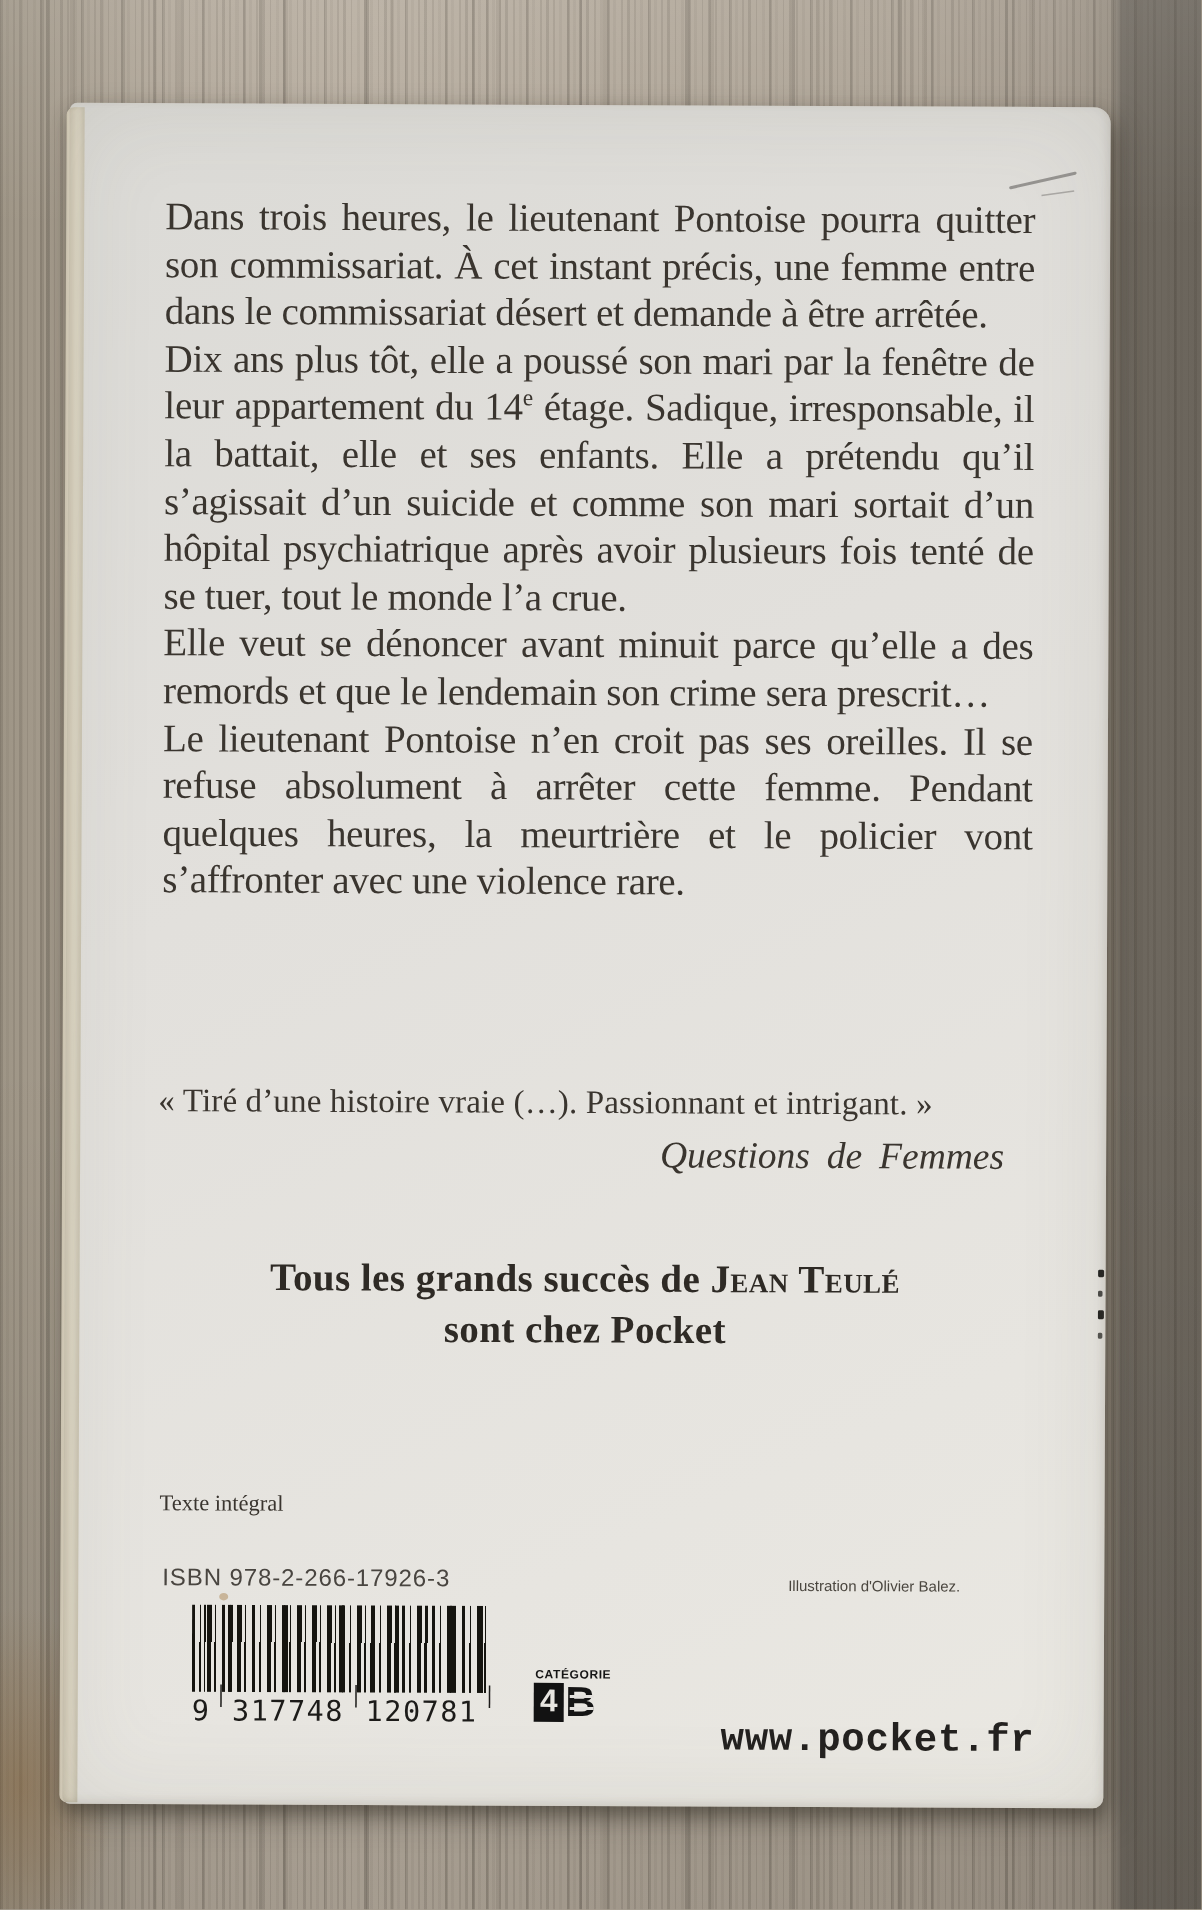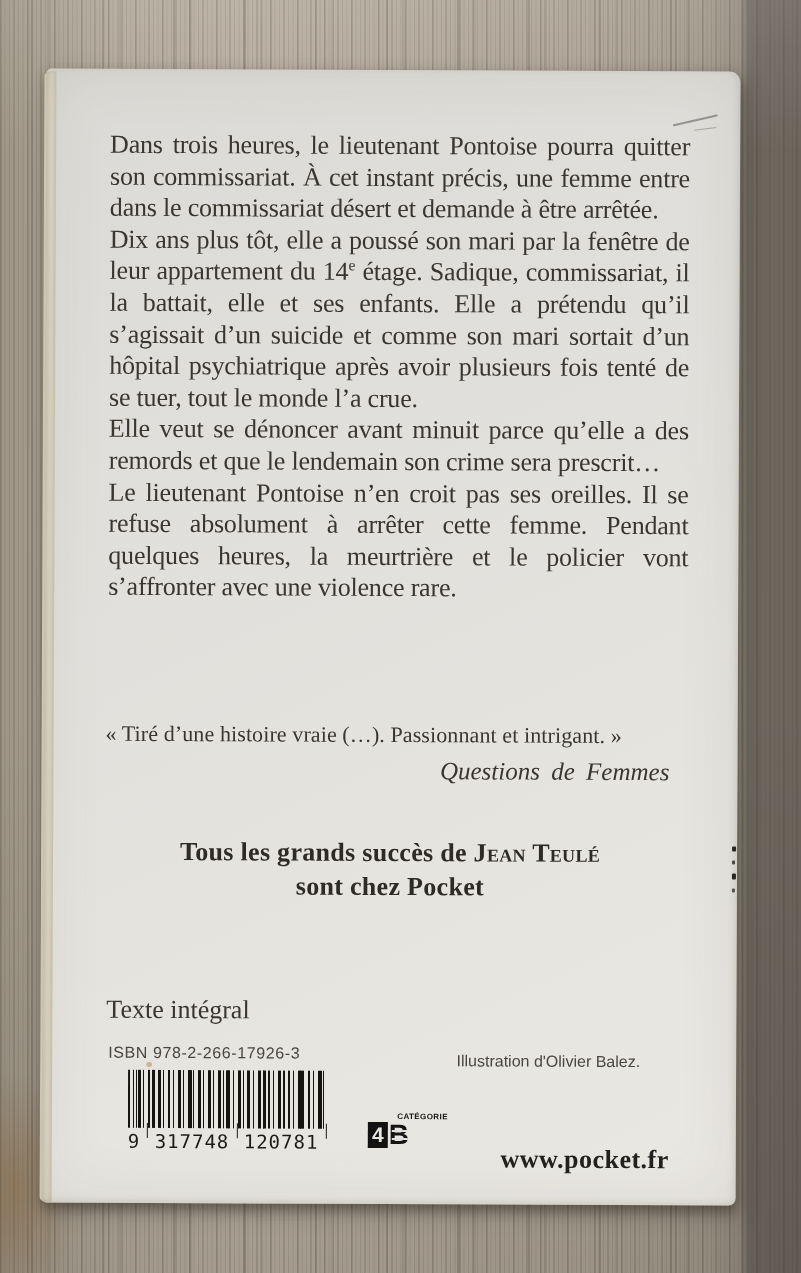--- a/index.html
+++ b/index.html
@@ -48,45 +48,45 @@
   .synopsis p{margin:0;}
   .synopsis sup{font-size:0.6em;vertical-align:super;line-height:0;}
   
   .press-quote{position:absolute;left:62px;top:652px;width:620px;font-size:22px;white-space:nowrap;letter-spacing:0.1px;}
   .press-source{position:absolute;left:64px;top:687px;width:562px;text-align:right;font-style:italic;font-size:25px;word-spacing:5px;}
   
   .promo{position:absolute;left:0;right:0;top:766px;text-align:center;font-weight:bold;
     font-size:26px;line-height:34px;color:#2e2a25;letter-spacing:0.3px;}
   .author{font-variant:small-caps;}
   
-  .edition-note{position:absolute;left:64px;top:926px;font-size:26px;}
+  .edition-note{position:absolute;left:64px;top:926px;font-size:15px;}
   .isbn{position:absolute;left:66px;top:975px;font-family:"Liberation Sans",sans-serif;
     font-size:16px;letter-spacing:0.6px;color:#494540;text-align:right;}
   .credit{position:absolute;right:96px;top:982px;font-family:"Liberation Sans",sans-serif;
-    font-size:16px;color:#4a463f;}
+    font-size:10px;color:#4a463f;}
   .barcode{position:absolute;left:86px;top:1001px;width:198px;}
   .bars{
     height:58px;
     background-image:
       repeating-linear-gradient(90deg,#15140f 0 2px,rgba(0,0,0,0) 2px 5px,#15140f 5px 6px,rgba(0,0,0,0) 6px 10px,#15140f 10px 13px,rgba(0,0,0,0) 13px 15px,#15140f 15px 16px,rgba(0,0,0,0) 16px 20px),
       repeating-linear-gradient(90deg,rgba(0,0,0,0) 0 8px,#15140f 8px 9px,rgba(0,0,0,0) 9px 24px,#15140f 24px 27px,rgba(0,0,0,0) 27px 37px);
   }
   .nums{display:flex;align-items:flex-start;margin-top:2px;gap:7px;
     font-family:"DejaVu Sans Mono",monospace;font-size:19px;color:#1c1b19;letter-spacing:1px;}
   .guard{width:2px;height:15px;background:#1c1b19;margin-top:-7px;}
-  .category{position:absolute;left:326px;top:1042px;width:80px;font-family:"Liberation Sans",sans-serif;color:#151515;text-align:right;}
+  .category{position:absolute;left:314px;top:1042px;width:80px;font-family:"Liberation Sans",sans-serif;color:#151515;}
   .cat-label{font-size:8px;letter-spacing:0.4px;font-weight:600;margin-left:1px;}
   .cat-code{display:flex;align-items:center;margin-top:1px;}
   .code4{width:20px;height:26px;background:#121212;color:#e7e5e0;font-weight:bold;font-size:21px;
     display:flex;align-items:center;justify-content:center;}
   .codeB{position:relative;font-weight:bold;font-size:28px;line-height:26px;margin-left:1px;}
   .codeB i{position:absolute;left:3px;right:1px;height:2px;background:#e2e0dc;}
   .codeB i.s1{top:8px;} .codeB i.s2{top:16px;}
-  .website{position:absolute;left:438px;top:1074px;width:210px;text-align:center;
-    font-weight:bold;font-size:26px;letter-spacing:0.5px;color:#242220;}
+  .website{position:absolute;left:438px;top:1074px;width:210px;text-align:right;
+    font-weight:bold;font-size:26px;letter-spacing:0.5px;color:#242220;font-family:Liberation Mono, monospace;}
   
   .scratch{position:absolute;left:626px;top:48px;width:46px;height:2px;
     background:rgba(90,88,85,0.55);transform:rotate(-13deg);border-radius:2px;}
   .scratch-b{position:absolute;left:648px;top:57px;width:22px;height:1px;
     background:rgba(90,88,85,0.4);transform:rotate(-8deg);}
   .speck{position:absolute;left:104px;top:993px;width:6px;height:5px;background:#c3ad8d;border-radius:50%;opacity:0.85;}
   .edge-marks{position:absolute;left:688px;top:775px;width:6px;height:50px;}
   .edge-marks b{display:block;width:4px;height:5px;background:#20201e;margin:0 0 9px 1px;border-radius:1px;}
   .edge-marks b:nth-child(2){width:3px;height:4px;opacity:.8;}
   .edge-marks b:nth-child(3){width:4px;height:6px;}
@@ -97,21 +97,21 @@
 
 <div class="wood"></div>
 
 <div class="book">
   <div class="pages"></div>
 
   <div class="cover-content">
 
     <div class="synopsis">
       <p>Dans trois heures, le lieutenant Pontoise pourra quitter son commissariat. À cet instant précis, une femme entre dans le commissariat désert et demande à être arrêtée.</p>
-      <p><span>Dix ans plus tôt, elle a poussé son mari par la fenêtre de leur appartement du 14</span><sup>e</sup><span> étage. Sadique, commissariat, il la battait, elle et ses enfants. Elle a prétendu qu’il s’agissait d’un suicide et comme son mari sortait d’un hôpital psychiatrique après avoir plusieurs fois tenté de se tuer, tout le monde l’a crue.</span></p>
+      <p><span>Dix ans plus tôt, elle a poussé son mari par la fenêtre de leur appartement du 14</span><sup>e</sup><span> étage. Sadique, irresponsable, il la battait, elle et ses enfants. Elle a prétendu qu’il s’agissait d’un suicide et comme son mari sortait d’un hôpital psychiatrique après avoir plusieurs fois tenté de se tuer, tout le monde l’a crue.</span></p>
       <p>Elle veut se dénoncer avant minuit parce qu’elle a des remords et que le lendemain son crime sera prescrit…</p>
       <p>Le lieutenant Pontoise n’en croit pas ses oreilles. Il se refuse absolument à arrêter cette femme. Pendant quelques heures, la meurtrière et le policier vont s’affronter avec une violence rare.</p>
     </div>
 
     <div class="press-quote">« Tiré d’une histoire vraie (…). Passionnant et intrigant. »</div>
     <div class="press-source">Questions de Femmes</div>
 
     <div class="promo">
       <div><span>Tous les grands succès de </span><span class="author">Jean Teulé</span></div>
       <div>sont chez Pocket</div>

